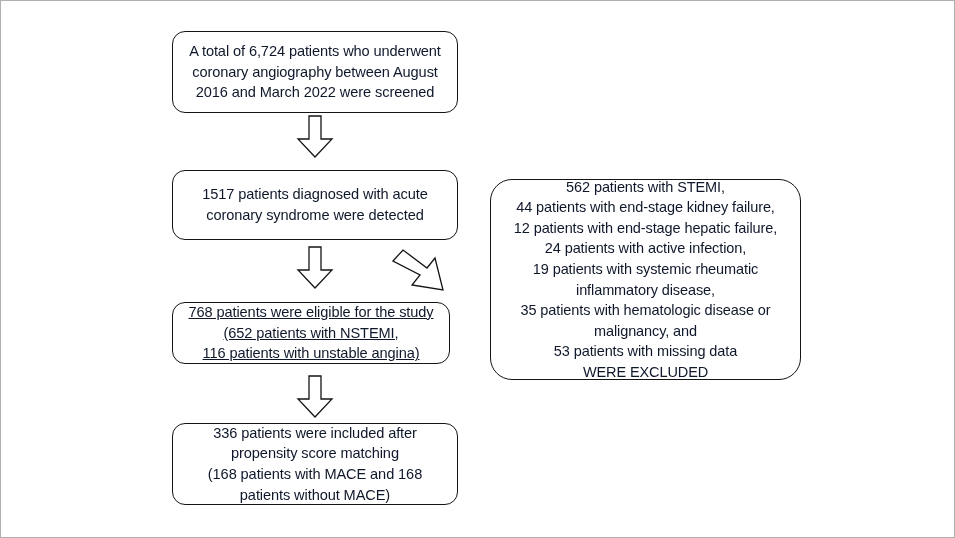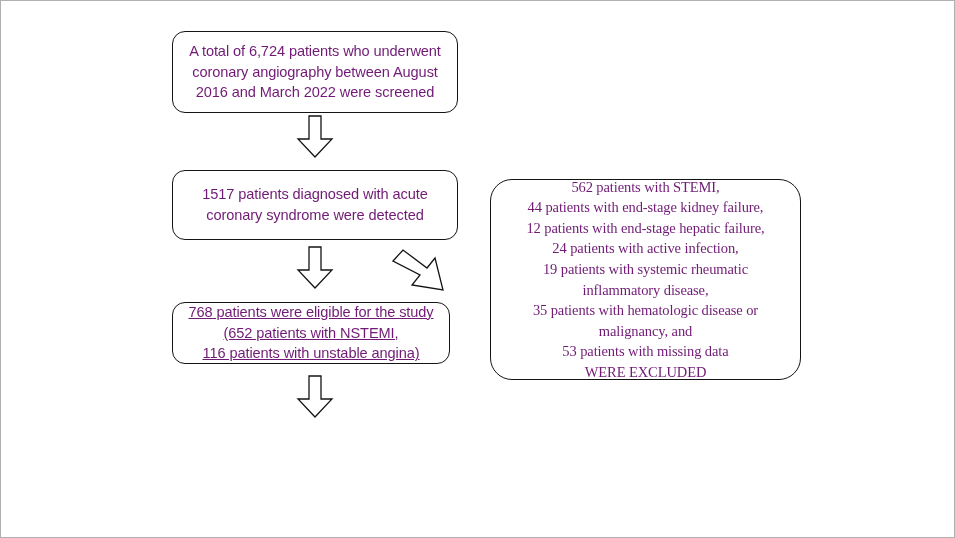--- a/index.html
+++ b/index.html
@@ -19,42 +19,42 @@
     border: 1px solid #b0b0b0;
     box-sizing: border-box;
     overflow: hidden;
   }
   .flow-box {
     position: absolute;
     box-sizing: border-box;
     border: 1.3px solid #141414;
     border-radius: 13px;
     background: #ffffff;
-    color: #701a75;
+    color: #0f172a;
     display: flex;
     align-items: center;
     justify-content: center;
     text-align: center;
     line-height: 1.42;
     letter-spacing: -0.1px;
     padding: 4px 8px;
   }
   .flow-box .box-text {
     display: block;
     width: 100%;
     white-space: pre-line;
   }
 
   
   #box-screened   { left: 171px; top: 30px;  width: 286px; height: 82px;  font-size: 14.6px; }
   #box-acs        { left: 171px; top: 169px; width: 286px; height: 70px;  font-size: 14.6px; }
   #box-eligible   { left: 171px; top: 301px; width: 278px; height: 62px;  font-size: 14.6px; text-decoration: underline; }
   #box-matched    { left: 171px; top: 422px; width: 286px; height: 82px;  font-size: 14.6px; }
   #box-excluded   { left: 489px; top: 178px; width: 311px; height: 201px; font-size: 14.5px;
-                    border-radius: 22px; font-family: Liberation Serif, serif; }
+                    border-radius: 22px; }
 
   
   .block-arrow {
     position: absolute;
     overflow: visible;
   }
   .block-arrow polygon {
     fill: #ffffff;
     stroke: #141414;
     stroke-width: 1.3;
@@ -98,20 +98,26 @@
   <div class="flow-box" id="box-eligible">
     <span class="box-text">768 patients were eligible for the study
 (652 patients with NSTEMI,
 116 patients with unstable angina)</span>
   </div>
 
   <svg class="block-arrow" id="arrow-3" viewBox="0 0 38 44">
     <polygon points="13,1 25,1 25,24 36,24 19,42 2,24 13,24"></polygon>
   </svg>
 
+  <div class="flow-box" id="box-matched">
+    <span class="box-text">336 patients were included after
+propensity score matching
+(168 patients with MACE and 168
+patients without MACE)</span>
+  </div>
 
   <div class="flow-box" id="box-excluded">
     <span class="box-text">562 patients with STEMI,
 44 patients with end-stage kidney failure,
 12 patients with end-stage hepatic failure,
 24 patients with active infection,
 19 patients with systemic rheumatic
 inflammatory disease,
 35 patients with hematologic disease or
 malignancy, and

